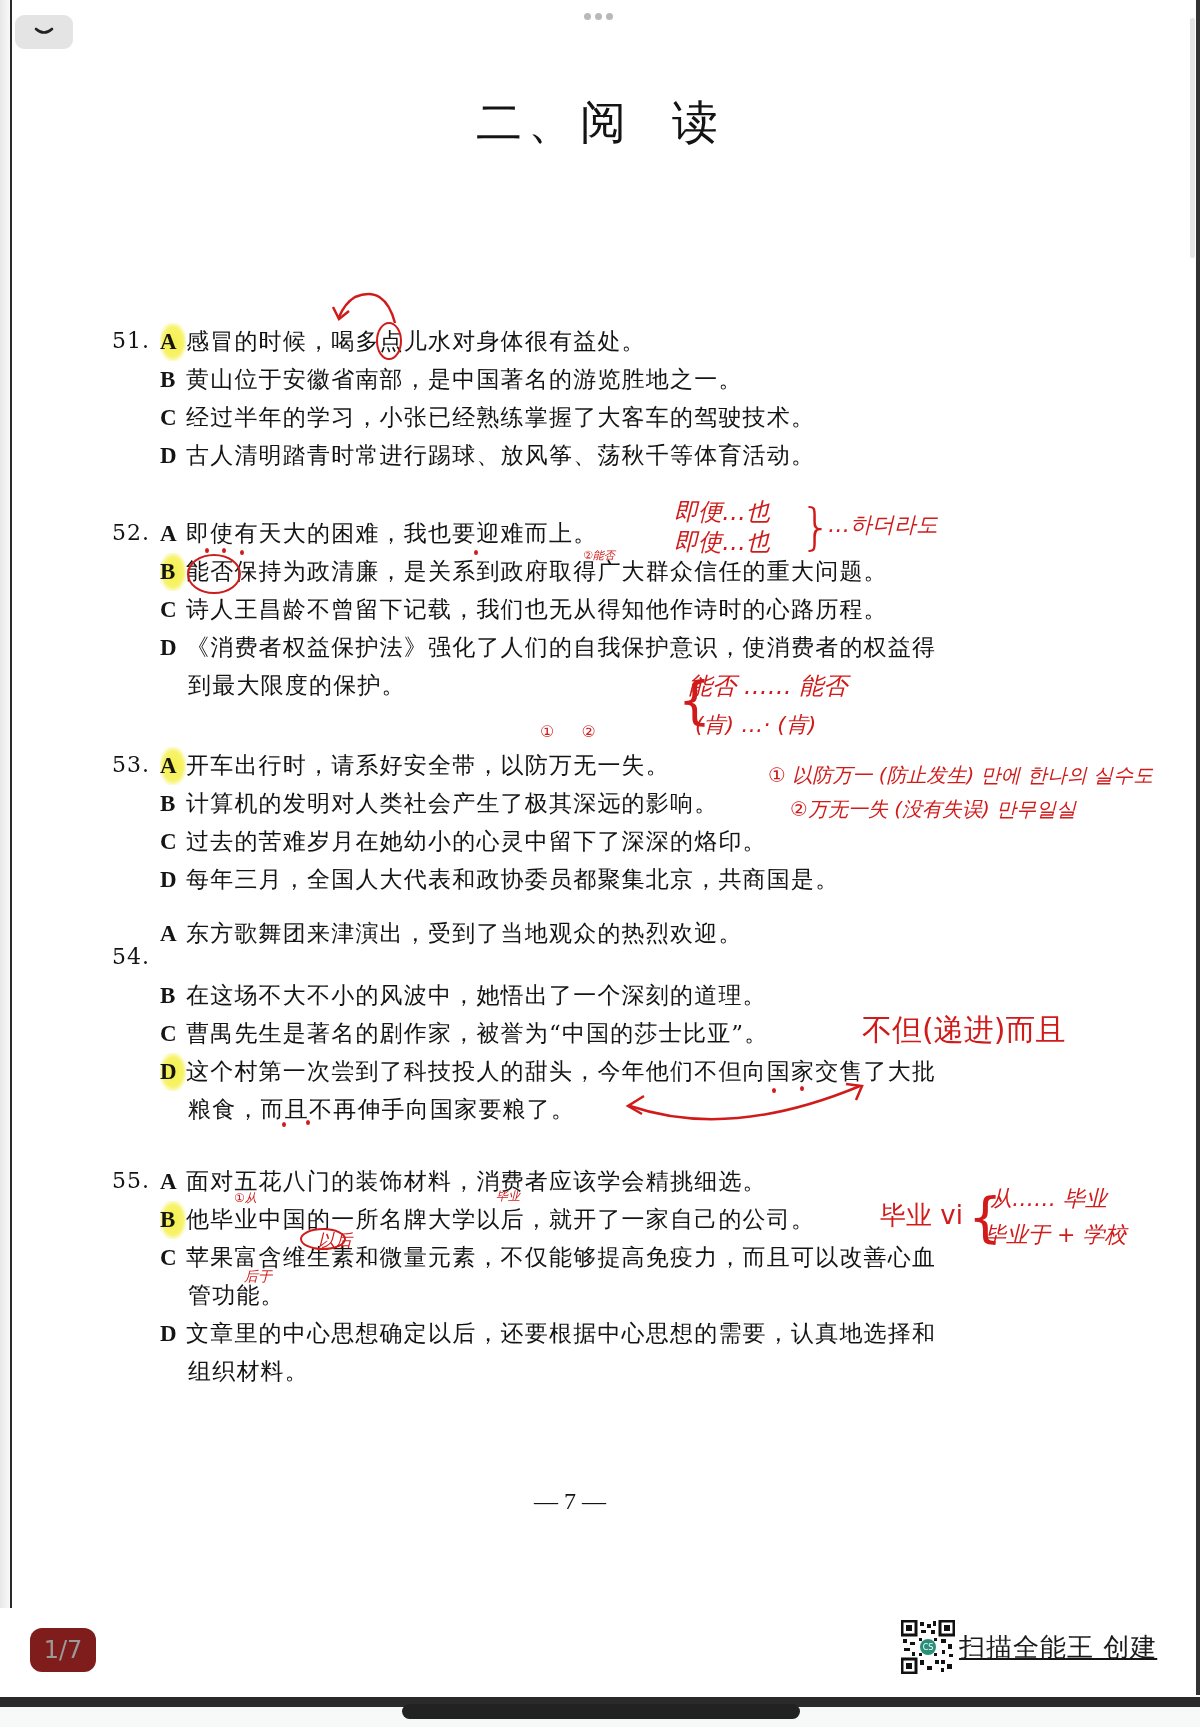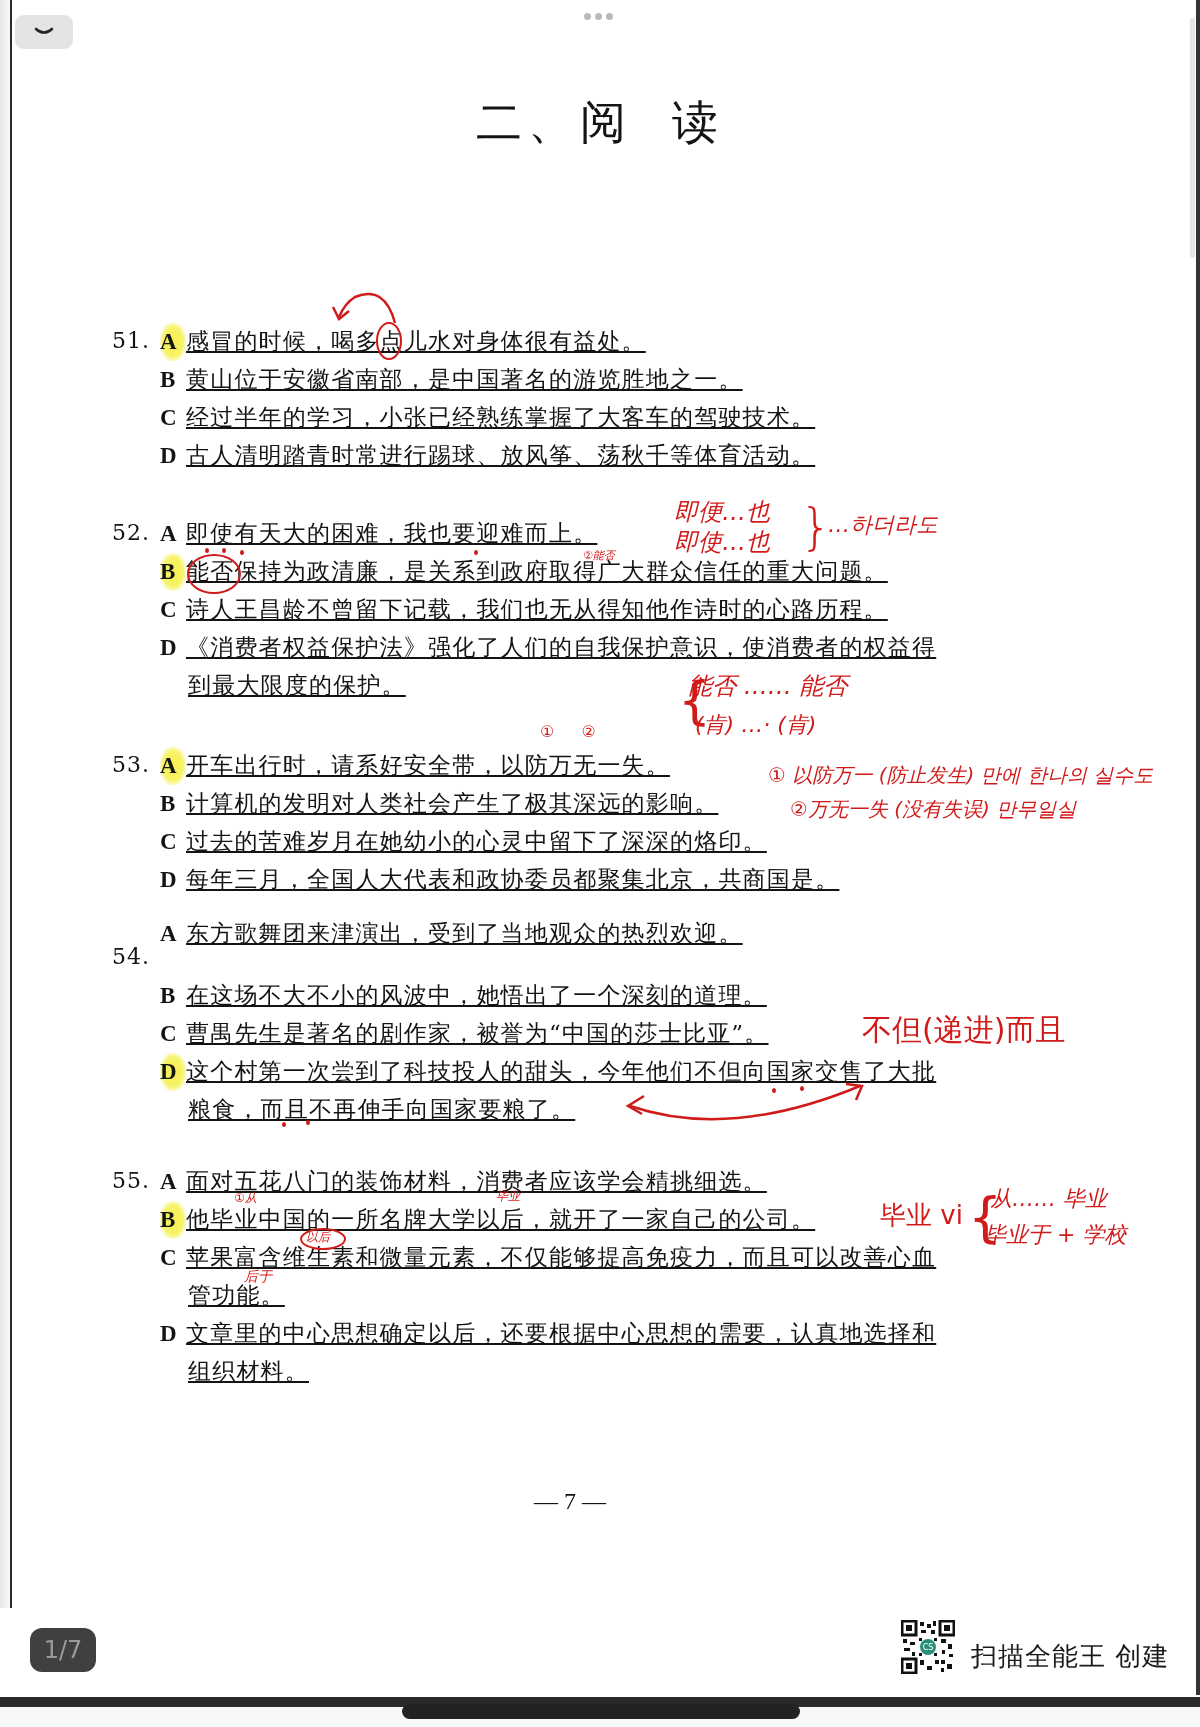--- a/index.html
+++ b/index.html
@@ -50,21 +50,21 @@
     font-size: 28px; letter-spacing: 8px;
   }
   .instruction {
     position: absolute; left: 114px; top: 226px; font-size: 26px; letter-spacing: 1px;
   }
 
   .q {
     position: absolute; font-size: 23.5px; line-height: 38px; letter-spacing: 1px;
   }
   .qnum { position: absolute; left: 112px; font-size: 22px; }
-  .opt { position: absolute; left: 160px; white-space: nowrap; font-size: 23px; letter-spacing: 1.2px; text-decoration: underline; }
+  .opt { position: absolute; left: 160px; white-space: nowrap; font-size: 23px; letter-spacing: 1.2px; }
   .opt .letter { font-weight: bold; font-family: "Liberation Serif", serif; display: inline-block; width: 26px; font-size: 23px; }
   .opt.cont { left: 188px; }
   .hl {
     background: radial-gradient(ellipse at center, #f5f04a 0%, #f7f36a 55%, rgba(250,245,120,0) 78%);
     border-radius: 6px;
   }
   .note {
     position: absolute; color: #d11b1b; font-family: "DejaVu Sans", sans-serif;
     white-space: nowrap; font-style: italic;
   }
@@ -72,26 +72,26 @@
     position: absolute; border: 2px solid #d11b1b; border-radius: 50%;
   }
   .reddot { position: absolute; width: 4px; height: 5px; background: #d11b1b; border-radius: 50%; }
 
   .page-number {
     position: absolute; left: 0; width: 1140px; top: 1488px; text-align: center;
     font-size: 24px; font-family: "Liberation Serif", serif;
   }
   .page-indicator {
     position: absolute; left: 30px; top: 1628px; width: 66px; height: 44px;
-    background: #404040; border-radius: 12px; color: #9a9a9a;
+    background: #7f1d1d; border-radius: 12px; color: #9a9a9a;
     font-family: "DejaVu Sans", sans-serif; font-size: 24px;
     display: flex; align-items: center; justify-content: center; cursor: pointer;
   }
   .watermark {
-    position: absolute; left: 901px; top: 1620px; display: flex; align-items: flex-end; gap: 16px;
+    position: absolute; left: 901px; top: 1620px; display: flex; align-items: center; gap: 4px; text-decoration: underline;
   }
   .qr {
     width: 54px; height: 54px; position: relative; cursor: pointer;
   }
   .watermark-text {
     font-family: "DejaVu Sans", sans-serif; font-size: 26px; color: #1a1a1a; letter-spacing: 1px;
   }
   .bottom-bar {
     position: absolute; left: 0; top: 1697px; width: 1200px; height: 10px; background: #2a2a2a;
   }
@@ -197,21 +197,21 @@
     <div class="q opt" style="top:1162px"><span class="letter">A</span><span>面对五花八门的装饰材料，消费者应该学会精挑细选。</span></div>
     <div class="q opt" style="top:1200px"><span class="letter hl">B</span><span>他毕业中国的一所名牌大学以后，就开了一家自己的公司。</span></div>
     <div class="q opt" style="top:1238px"><span class="letter">C</span><span>苹果富含维生素和微量元素，不仅能够提高免疫力，而且可以改善心血</span></div>
     <div class="q opt cont" style="top:1276px">管功能。</div>
     <div class="q opt" style="top:1314px"><span class="letter">D</span><span>文章里的中心思想确定以后，还要根据中心思想的需要，认真地选择和</span></div>
     <div class="q opt cont" style="top:1352px">组织材料。</div>
     <div class="note" style="left:234px;top:1190px;font-size:12px">①从</div>
     <div class="note" style="left:496px;top:1188px;font-size:12px">毕业</div>
     <div class="note" style="left:244px;top:1268px;font-size:14px">后于</div>
     <div class="redcircle" style="left:300px;top:1228px;width:42px;height:18px"></div>
-    <div class="note" style="left:306px;top:1229px;font-size:12px">以后</div>
+    <div class="note" style="left:318px;top:1229px;font-size:17px">以后</div>
     <div class="note" style="left:880px;top:1198px;font-size:26px;font-style:normal">毕业 vi</div>
     <div class="note" style="left:968px;top:1186px;font-size:54px;font-style:normal">{</div>
     <div class="note" style="left:990px;top:1184px;font-size:22px">从…… 毕业</div>
     <div class="note" style="left:984px;top:1220px;font-size:22px">毕业于 + 学校</div>
   </div>
 
   <div class="page-number">— 7 —</div>
 
   <div class="page-indicator">1/7</div>
 

